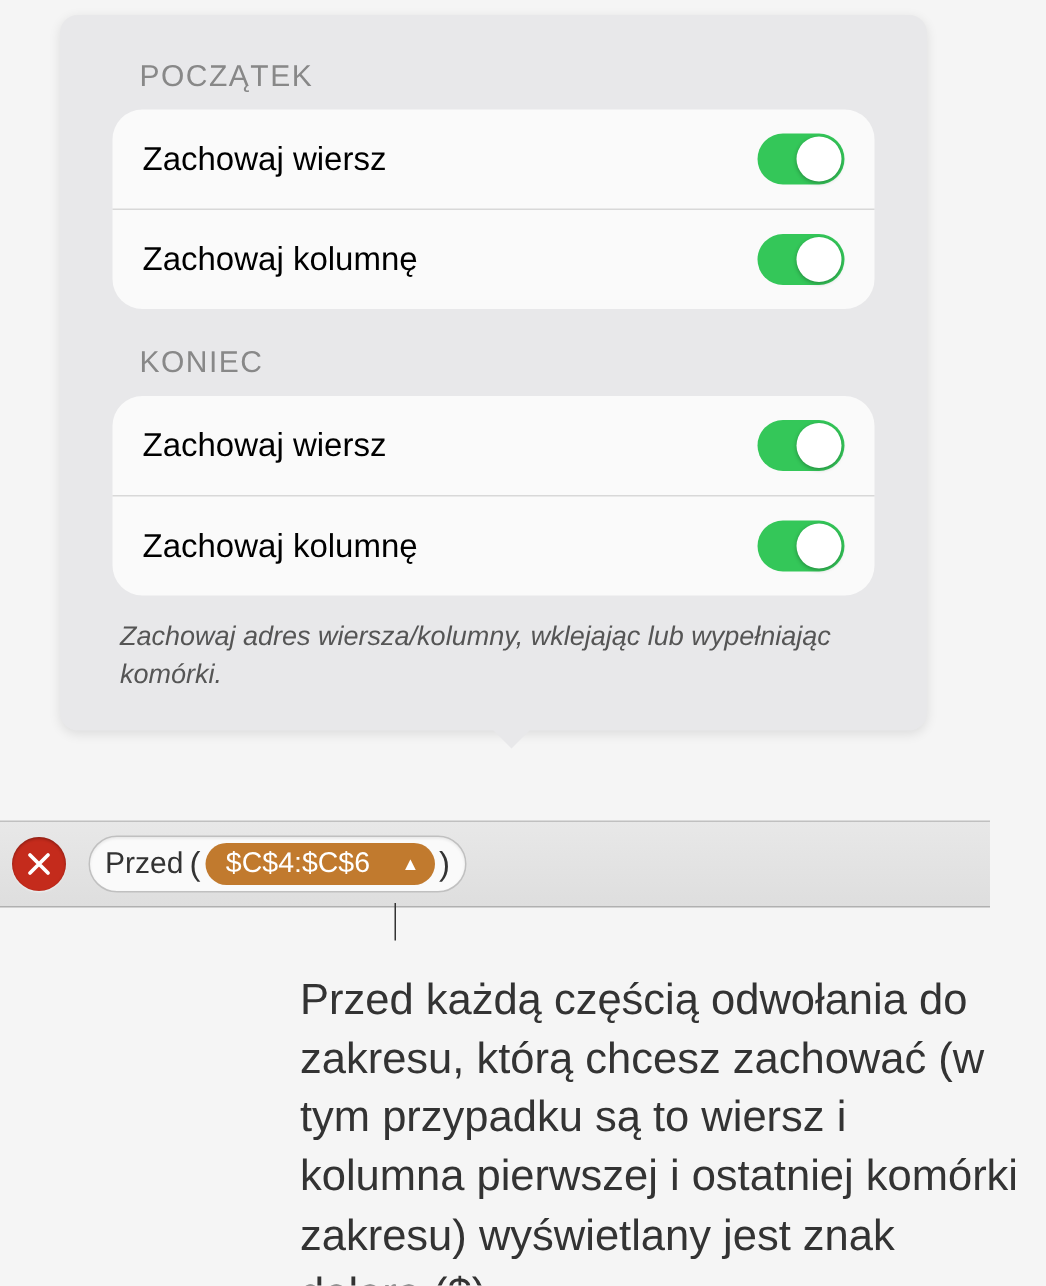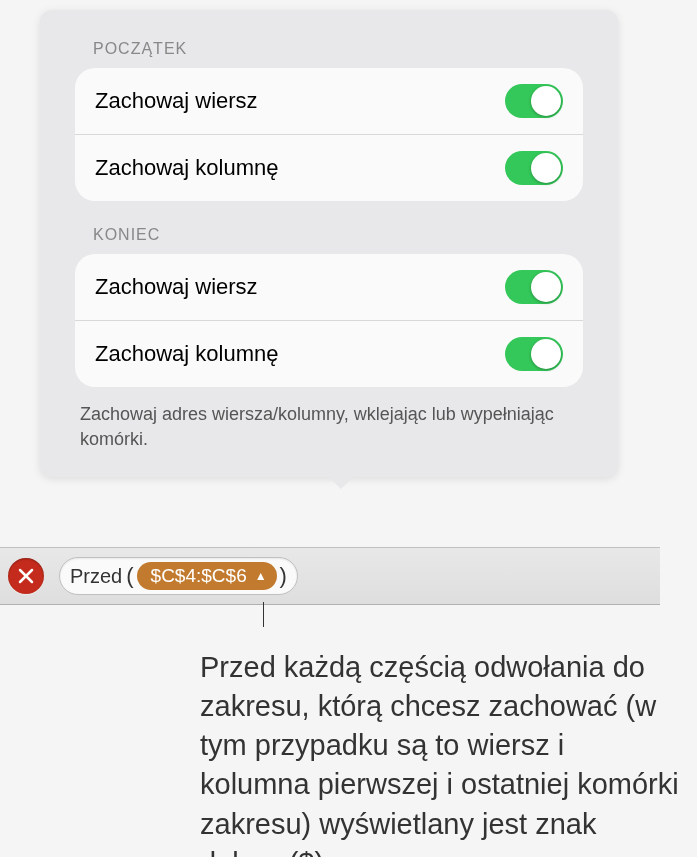--- a/index.html
+++ b/index.html
@@ -21,21 +21,21 @@
       width: 578px;
     }
     .popover {
       background: #e8e8ea;
       border-radius: 12px;
       padding: 30px 35px 25px 35px;
       box-shadow: 0 2px 8px rgba(0,0,0,0.1);
       position: relative;
     }
     .section-header {
-      font-size: 16px;
+      font-size: 20px;
       letter-spacing: 1px;
       color: #888;
       text-transform: uppercase;
       margin-bottom: 10px;
       margin-left: 18px;
       font-weight: 400;
     }
     .option-group {
       background: #fafafa;
       border-radius: 20px;
@@ -73,20 +73,21 @@
       background: #fff;
       border-radius: 50%;
       box-shadow: 0 1px 3px rgba(0,0,0,0.3);
     }
     .help-text {
       font-size: 18px;
       color: #555;
       line-height: 1.4;
       margin-top: -10px;
       margin-left: 5px;
+      font-style: italic;
     }
     .popover-arrow {
       position: absolute;
       bottom: -12px;
       left: 287px;
       width: 0;
       height: 0;
       border-left: 14px solid transparent;
       border-right: 14px solid transparent;
       border-top: 14px solid #e8e8ea;
@@ -145,21 +146,21 @@
       border-radius: 16px;
       padding: 3px 10px 3px 14px;
       display: flex;
       align-items: center;
       margin: 0 3px;
       cursor: pointer;
     }
     .range-text {
       font-size: 19px;
       font-weight: 500;
-      margin-right: 8px;
+      margin-right: 21px;
     }
     .range-arrow {
       font-size: 12px;
       color: #fff;
     }
     .callout-line {
       position: absolute;
       top: 602px;
       left: 263px;
       width: 1px;

